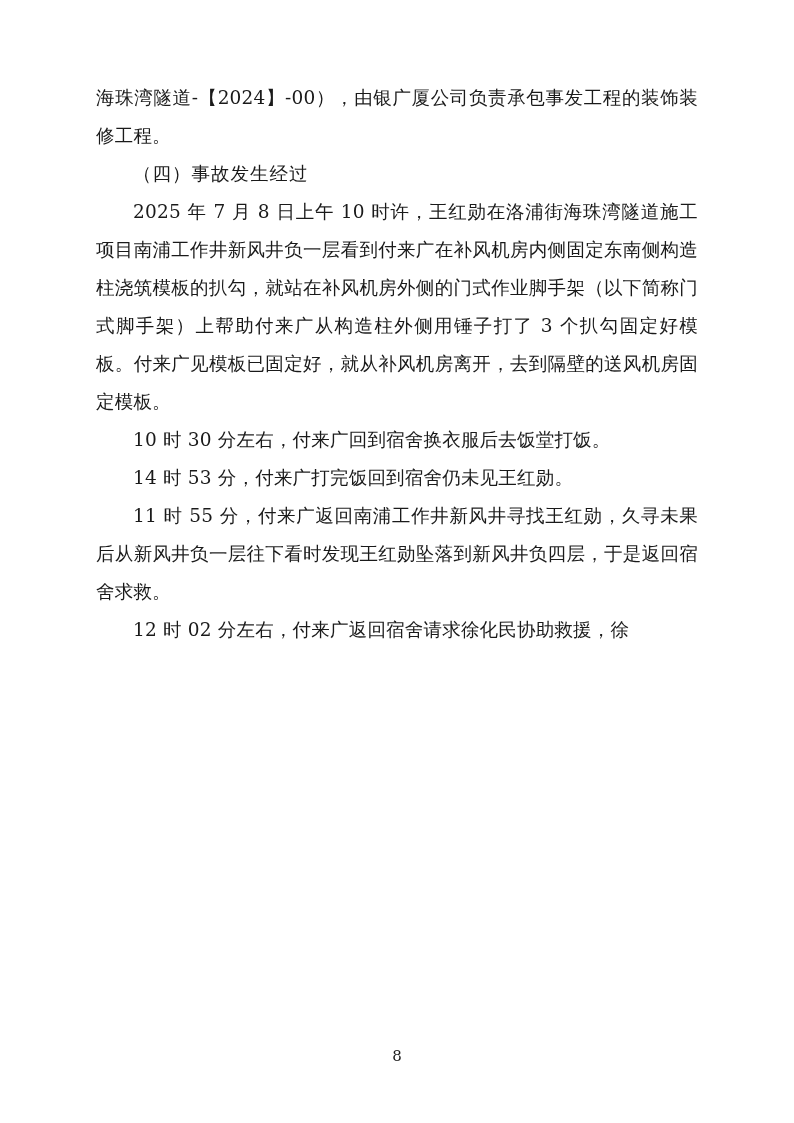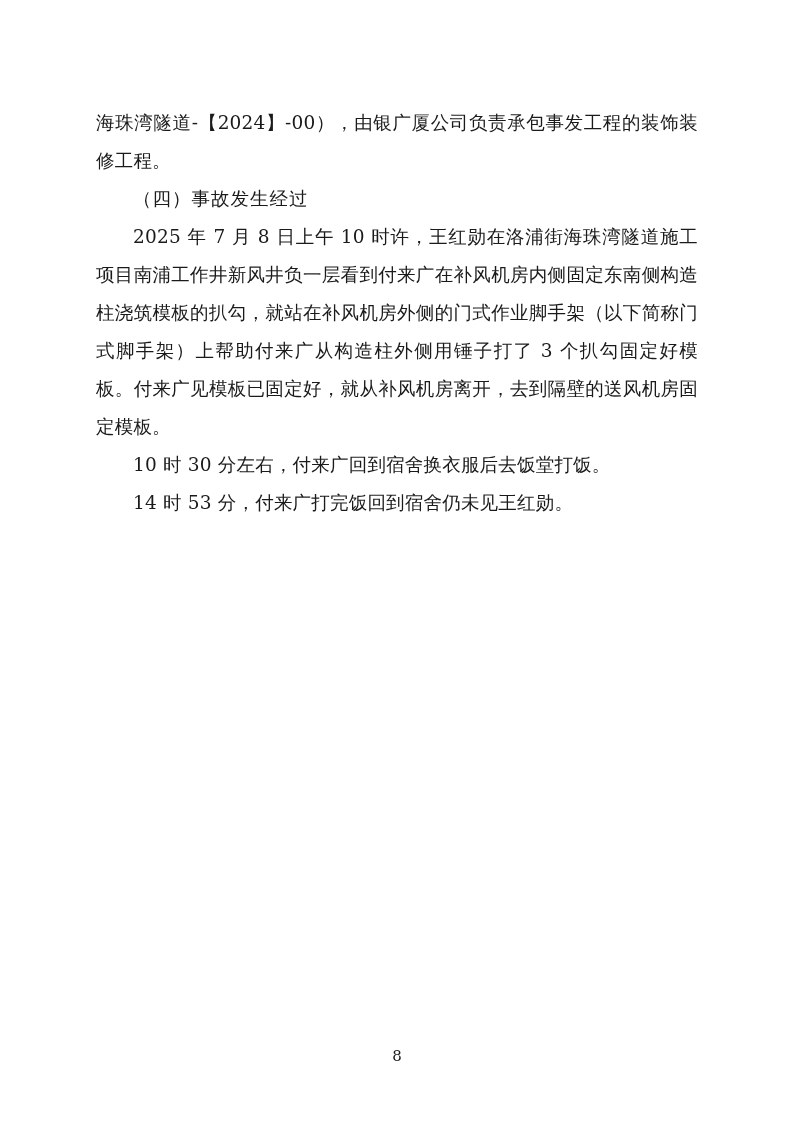--- a/index.html
+++ b/index.html
@@ -14,21 +14,21 @@
     color: #1a1a1a;
     position: relative;
     overflow: hidden;
   }
   .page {
     position: absolute;
     left: 0; top: 0;
     width: 794px;
     height: 1123px;
     box-sizing: border-box;
-    padding: 104px 96px 60px 96px;
+    padding: 79px 96px 60px 96px;
   }
   .doc-body {
     font-size: 18.5px;
     line-height: 38px;
     text-align: justify;
     text-justify: inter-ideograph;
     letter-spacing: 0.2px;
   }
   .para {
     margin: 0;
@@ -64,18 +64,20 @@
 
     <p class="para heading">（四）事故发生经过</p>
 
     <p class="para indent">2025 年 7 月 8 日上午 10 时许，王红勋在洛浦街海珠湾隧道施工项目南浦工作井新风井负一层看到付来广在补风机房内侧固定东南侧构造柱浇筑模板的扒勾，就站在补风机房外侧的门式作业脚手架（以下简称门式脚手架）上帮助付来广从构造柱外侧用锤子打了 3 个扒勾固定好模板。付来广见模板已固定好，就从补风机房离开，去到隔壁的送风机房固定模板。</p>
 
 
     <p class="para indent">10 时 30 分左右，付来广回到宿舍换衣服后去饭堂打饭。</p>
 
     <p class="para indent">14 时 53 分，付来广打完饭回到宿舍仍未见王红勋。</p>
 
+    <p class="para indent">11 时 55 分，付来广返回南浦工作井新风井寻找王红勋，久寻未果后从新风井负一层往下看时发现王红勋坠落到新风井负四层，于是返回宿舍求救。</p>
 
+    <p class="para indent">12 时 02 分左右，付来广返回宿舍请求徐化民协助救援，徐</p>
 
   </div>
 
   <div class="page-number">8</div>
 </div>
 
 </body></html>

